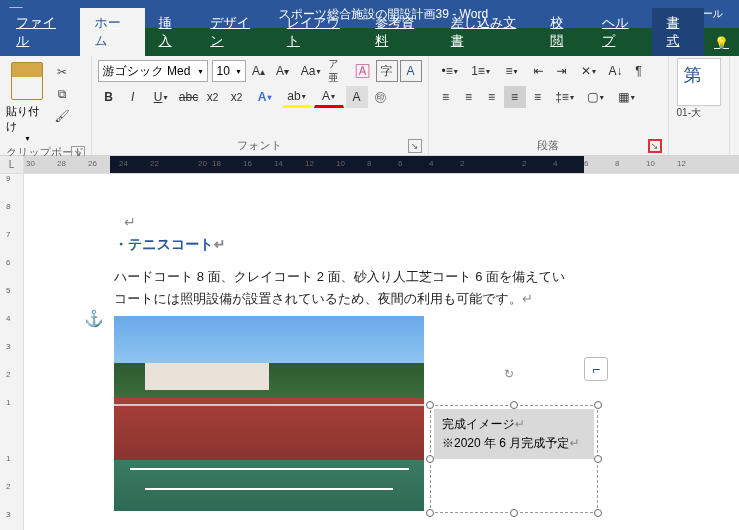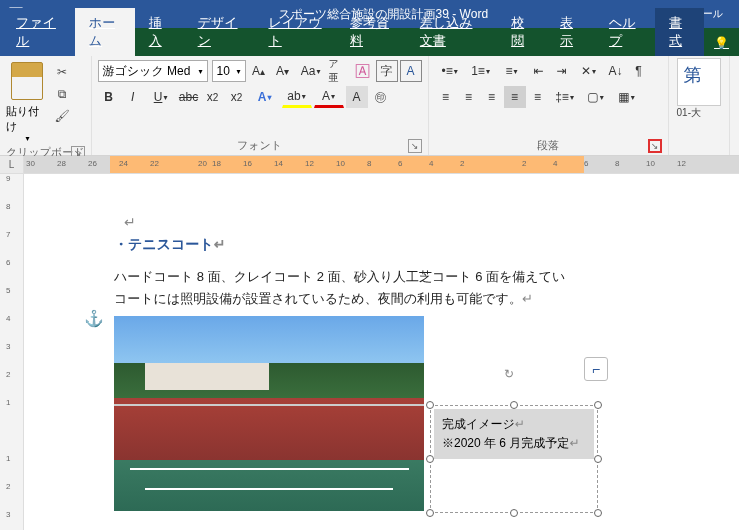--- a/index.html
+++ b/index.html
@@ -49,21 +49,21 @@
 .styles-group { min-width: 60px; padding: 2px 8px; }
 .style-item { border: 1px solid #ccc; background: #fff; padding: 4px 6px; font-size: 18px; color: #2b579a; width: 44px; height: 48px; text-align: left; }
 .style-name { font-size: 10px; color: #444; }
 
 .doc-area { position: relative; height: calc(530px - 156px); background: #fff; display: flex; }
 .vruler { width: 24px; background: #f3f3f3; border-right: 1px solid #ddd; position: relative; }
 .vruler-corner { height: 18px; background: #eaeaea; border-bottom: 1px solid #ddd; display: flex; align-items: center; justify-content: center; font-size: 10px; color: #666; position: sticky; top: 0; }
 .vruler-scale { position: relative; height: 100%; }
 .vruler-tick { position: absolute; left: 0; right: 0; display: flex; align-items: center; font-size: 8px; color: #666; padding-left: 6px; }
 
-.hruler { height: 18px; background: #fdba74; border-bottom: 1px solid #ddd; position: relative; }
+.hruler { height: 18px; background: #0f172a; border-bottom: 1px solid #ddd; position: relative; }
 .hruler-scale { display: flex; position: absolute; left: 0; right: 0; top: 0; bottom: 0; }
 .hruler .tick { position: absolute; font-size: 8px; color: #666; top: 3px; }
 .hruler .margin-marker { position: absolute; top: 0; bottom: 0; background: #d8d8d8; }
 
 .page-viewport { flex: 1; overflow: hidden; background: #fff; }
 .page-content { padding: 40px 0 0 90px; position: relative; }
 .para-mark { color: #888; font-size: 14px; margin-left: 10px; }
 .heading { color: #2b579a; font-size: 14px; margin: 6px 0 12px 0; font-weight: bold; }
 .body-text { font-size: 13px; line-height: 1.7; color: #222; }
 
@@ -108,21 +108,20 @@
 
 <div class="tabs">
   <div class="tab file">ファイル</div>
   <div class="tab active">ホーム</div>
   <div class="tab">挿入</div>
   <div class="tab">デザイン</div>
   <div class="tab">レイアウト</div>
   <div class="tab">参考資料</div>
   <div class="tab">差し込み文書</div>
   <div class="tab">校閲</div>
-  <div class="tab">表示</div>
   <div class="tab">ヘルプ</div>
   <div class="tab tool-tab-style">書式</div>
   <div class="help-icon">💡</div>
 </div>
 
 <div class="ribbon">
   <div class="group clipboard-group">
     <div class="group-body">
       <div class="paste-btn">
         <div class="paste-icon"></div>

